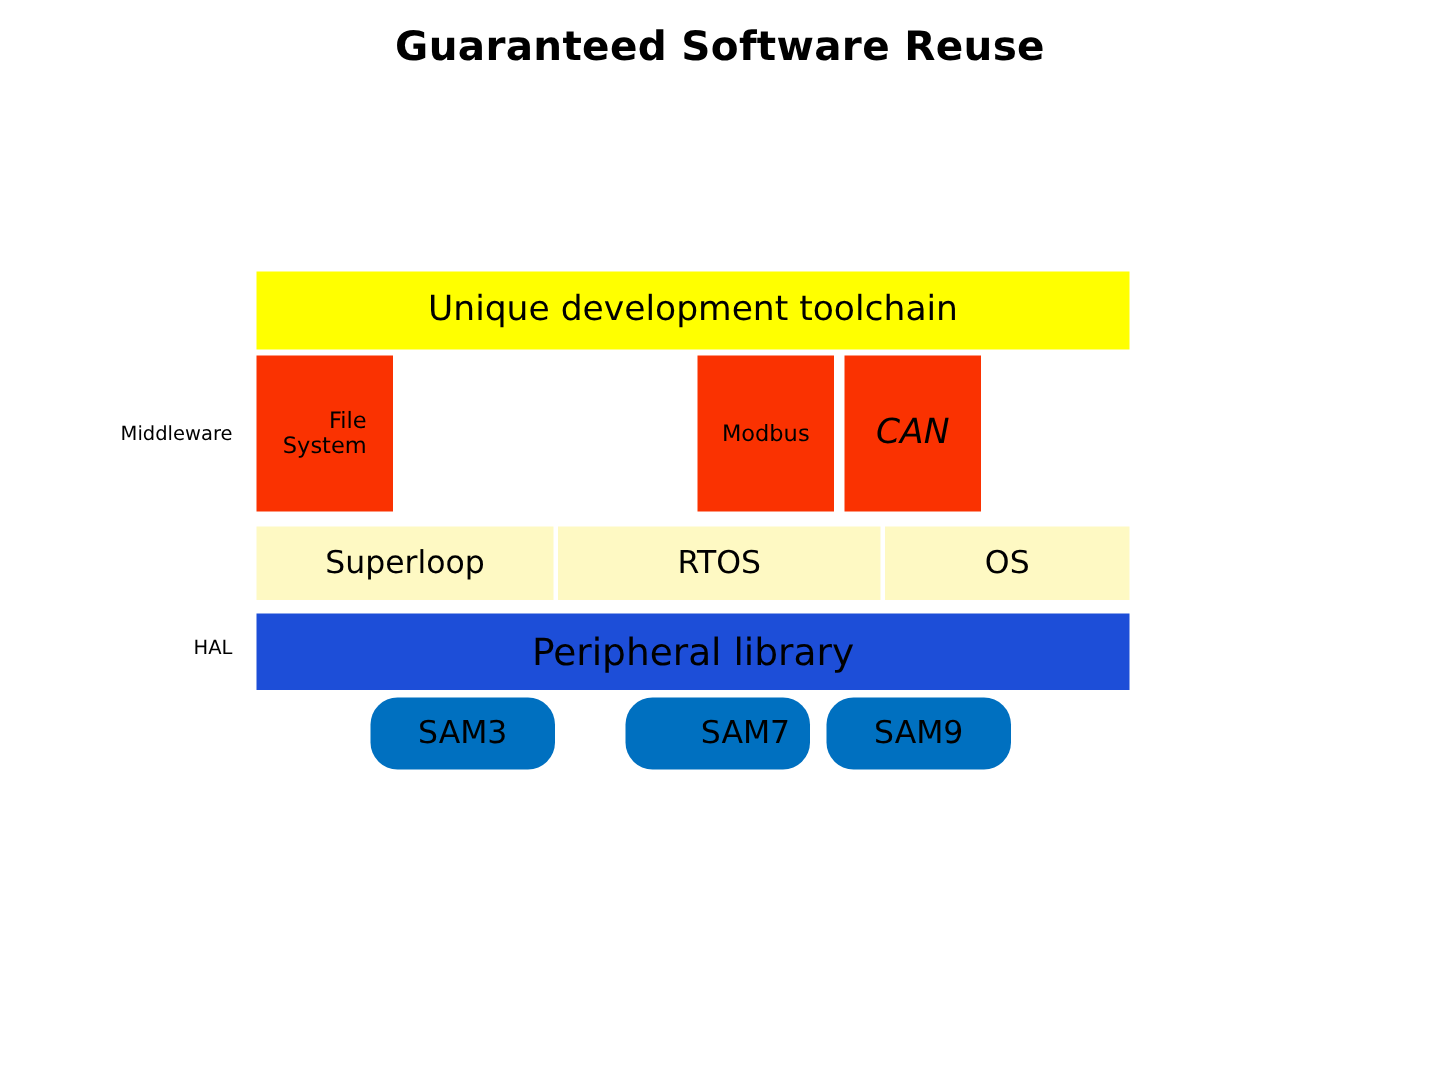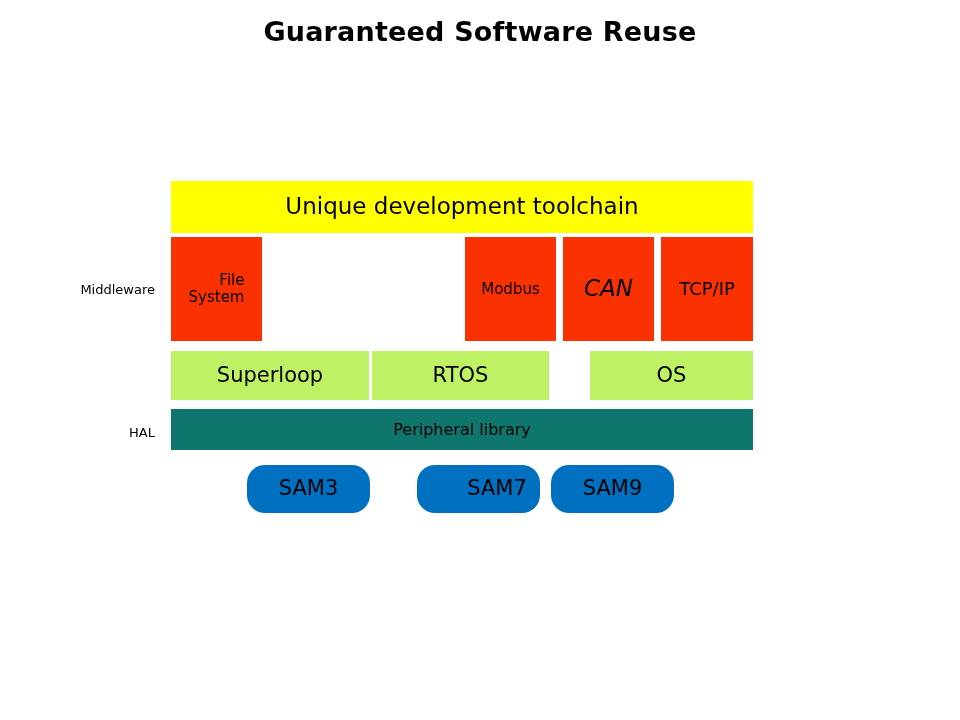--- a/index.html
+++ b/index.html
@@ -68,35 +68,35 @@
   .mw-5 { left: 661px; width: 92px; }
 
   .fs-small { font-size: 15px; }
   .fs-med   { font-size: 18px; }
   .fs-large { font-size: 23px; }
 
   
   .os-box {
     top: 351px;
     height: 49px;
-    background: #bef264;
+    background: #fef9c3;
     font-size: 21px;
   }
   .os-0 { left: 171px; width: 198px; }
-  .os-1 { left: 372px; width: 177px; }
+  .os-1 { left: 372px; width: 215px; }
   .os-2 { left: 590px; width: 163px; }
 
   
   #hal-bar {
     left: 171px;
     top: 409px;
     width: 582px;
-    height: 41px;
-    background: #0f766e;
-    font-size: 16px;
+    height: 51px;
+    background: #1d4ed8;
+    font-size: 25px;
   }
 
   
   .sam-box {
     top: 465px;
     height: 48px;
     width: 123px;
     background: #0070C0;
     font-size: 21px;
     border-radius: 18px;
@@ -138,23 +138,20 @@
   <div class="stack-box mw-box mw-0">
     <span class="fs-small" style="white-space: pre-line;">File
 System</span>
   </div>
   <div class="stack-box mw-box mw-3">
     <span class="fs-small">Modbus</span>
   </div>
   <div class="stack-box mw-box mw-4">
     <span class="fs-large">CAN</span>
   </div>
-  <div class="stack-box mw-box mw-5">
-    <span class="fs-med">TCP/IP</span>
-  </div>
 
   <div class="stack-box os-box os-0">
     <span>Superloop</span>
   </div>
   <div class="stack-box os-box os-1">
     <span>RTOS</span>
   </div>
   <div class="stack-box os-box os-2">
     <span>OS</span>
   </div>

